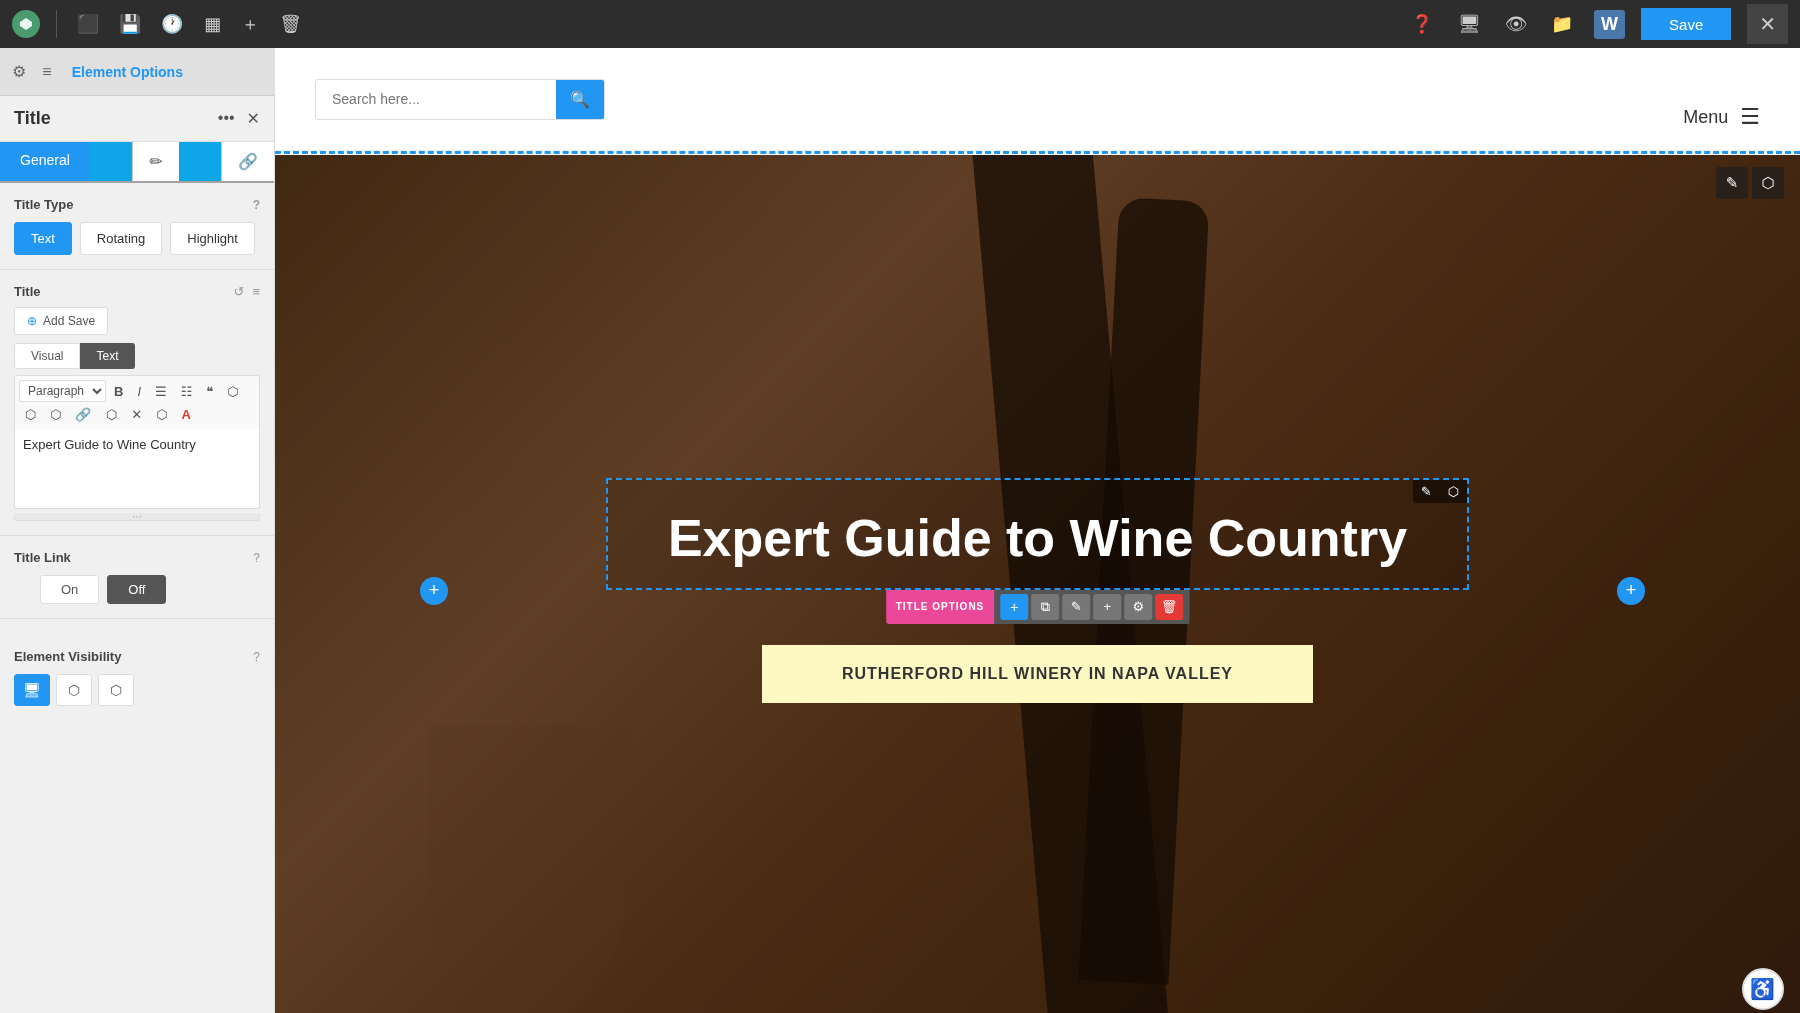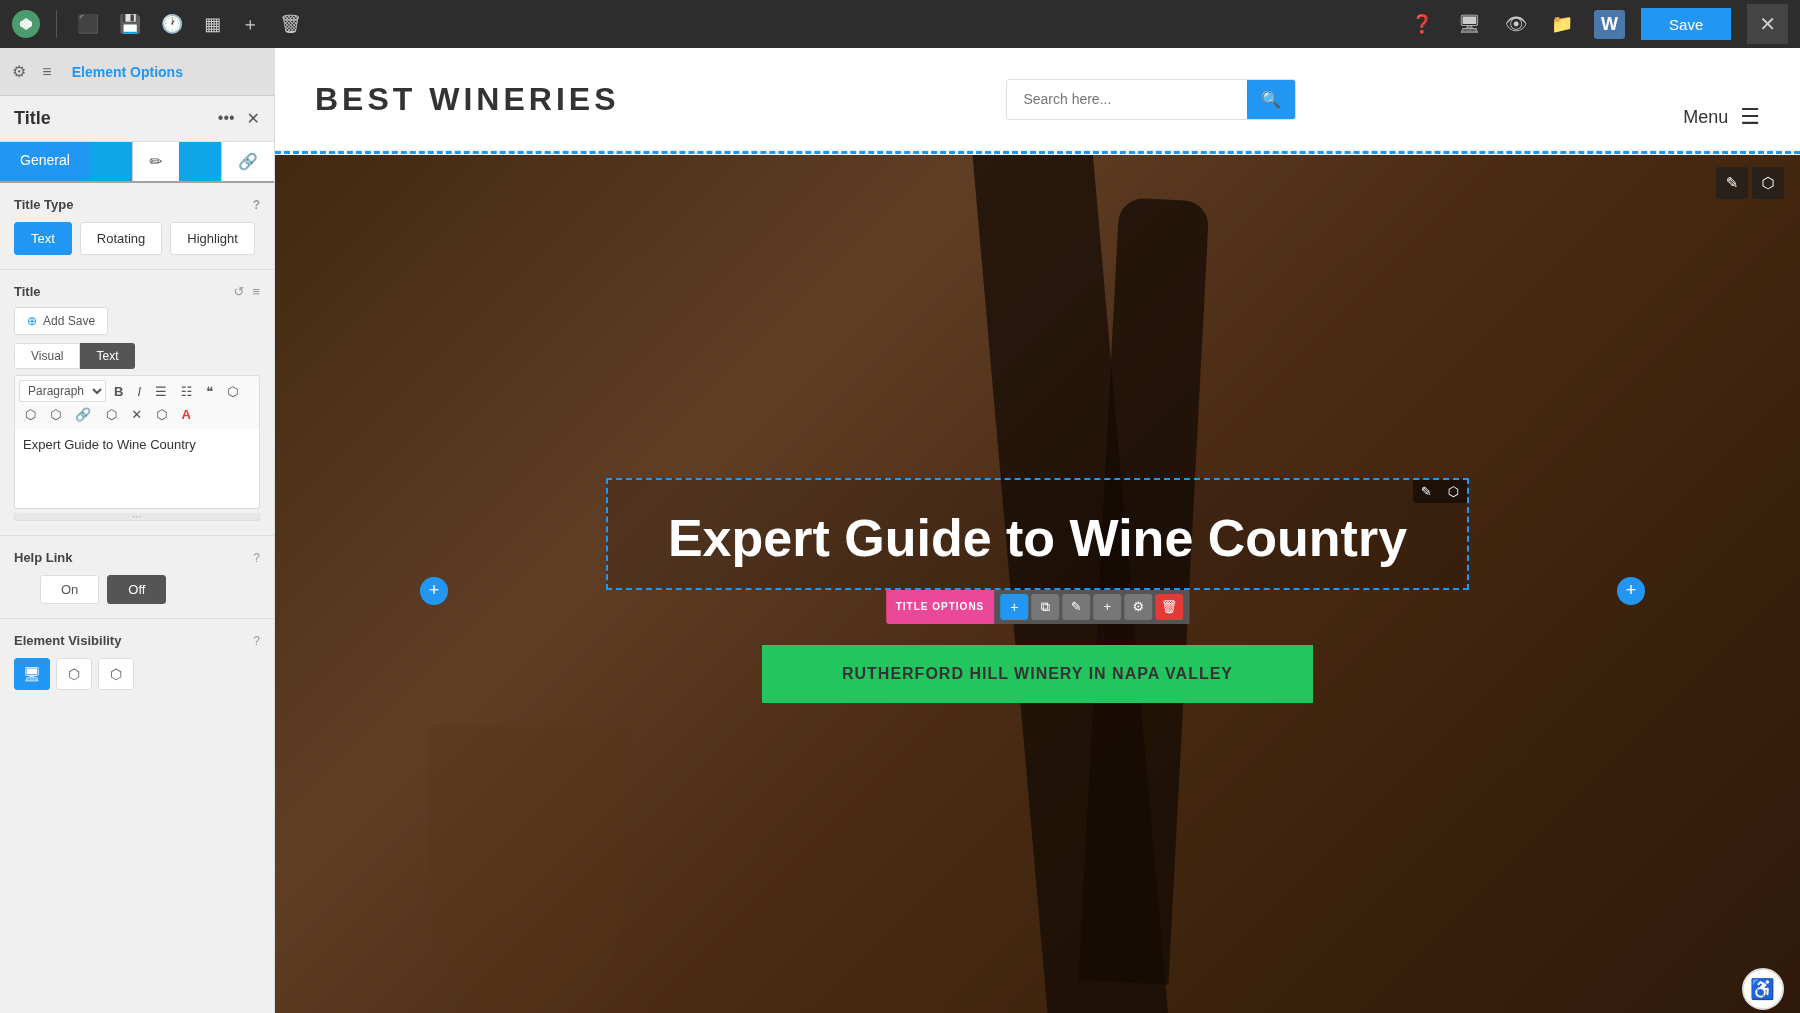--- a/index.html
+++ b/index.html
@@ -155,21 +155,21 @@
     .on-off-btn {
       padding: 6px 20px; border: 1px solid #ddd; background: white;
       border-radius: 3px; cursor: pointer; font-size: 13px; color: #555;
     }
     .on-off-btn.active-off {
       background: #555; color: white; border-color: #555;
     }
 
     
     .ev-section { padding: 14px; }
-    .ev-header { display: flex; align-items: center; justify-content: space-between; margin-bottom: 10px; }
+    .ev-header { display: flex; align-items: center; justify-content: space-between; margin-bottom: 10px; margin-top: 16px; }
     .ev-label { font-size: 13px; font-weight: bold; color: #444; }
     .ev-info { color: #999; font-size: 12px; cursor: pointer; }
     .ev-btns { display: flex; gap: 6px; }
     .ev-btn {
       width: 36px; height: 32px; border: 1px solid #2196F3; background: #2196F3;
       color: white; border-radius: 3px; cursor: pointer; font-size: 14px;
       display: flex; align-items: center; justify-content: center;
     }
     .ev-btn.inactive {
       background: white; color: #555; border-color: #ddd;
@@ -228,21 +228,21 @@
       display: flex; align-items: center; justify-content: center;
       overflow: hidden;
     }
 
     .hero-content-wrapper {
       position: relative; z-index: 5;
       display: flex; flex-direction: column; align-items: center;
       gap: 0;
     }
     .hero-winery-btn {
-      background: #22c55e; color: #333; border: none;
+      background: #fef9c3; color: #333; border: none;
       padding: 20px 80px; font-size: 16px; font-weight: 700;
       letter-spacing: 1px; cursor: pointer; text-transform: uppercase;
     }
 
     
     .plus-btn {
       position: absolute; width: 28px; height: 28px;
       background: #2196F3; color: white; border: none; border-radius: 50%;
       font-size: 18px; cursor: pointer; display: flex; align-items: center; justify-content: center;
       z-index: 20;
@@ -372,21 +372,21 @@
         <button class="editor-btn" style="color:#e53935;font-weight:bold;">A</button>
       </div>
       <textarea class="title-textarea" style="">Expert Guide to Wine Country</textarea>
       <div class="textarea-resize">
         <span style="color:#aaa;font-size:10px;">⋯</span>
       </div>
     </div>
 
     <div class="title-link-section">
       <div class="tl-header">
-        <span class="tl-label">Help Link</span>
+        <span class="tl-label">Title Link</span>
         <span class="tl-info">?</span>
       </div>
       <div class="on-off-btns">
         <button class="on-off-btn">On</button>
         <button class="on-off-btn active-off">Off</button>
       </div>
     </div>
 
     <div class="ev-section">
       <div class="ev-header">
@@ -400,21 +400,20 @@
       </div>
     </div>
 
   </div>
 
   <div class="canvas-area">
 
     <div class="website-canvas">
 
       <div class="site-header">
-        <div class="site-logo">BEST WINERIES</div>
         <div class="site-search">
           <input type="text" placeholder="Search here..." style="">
           <button class="site-search-btn">🔍</button>
         </div>
         <div class="site-menu">
           <span>Menu</span>
           <span class="hamburger-icon">☰</span>
         </div>
       </div>
 

